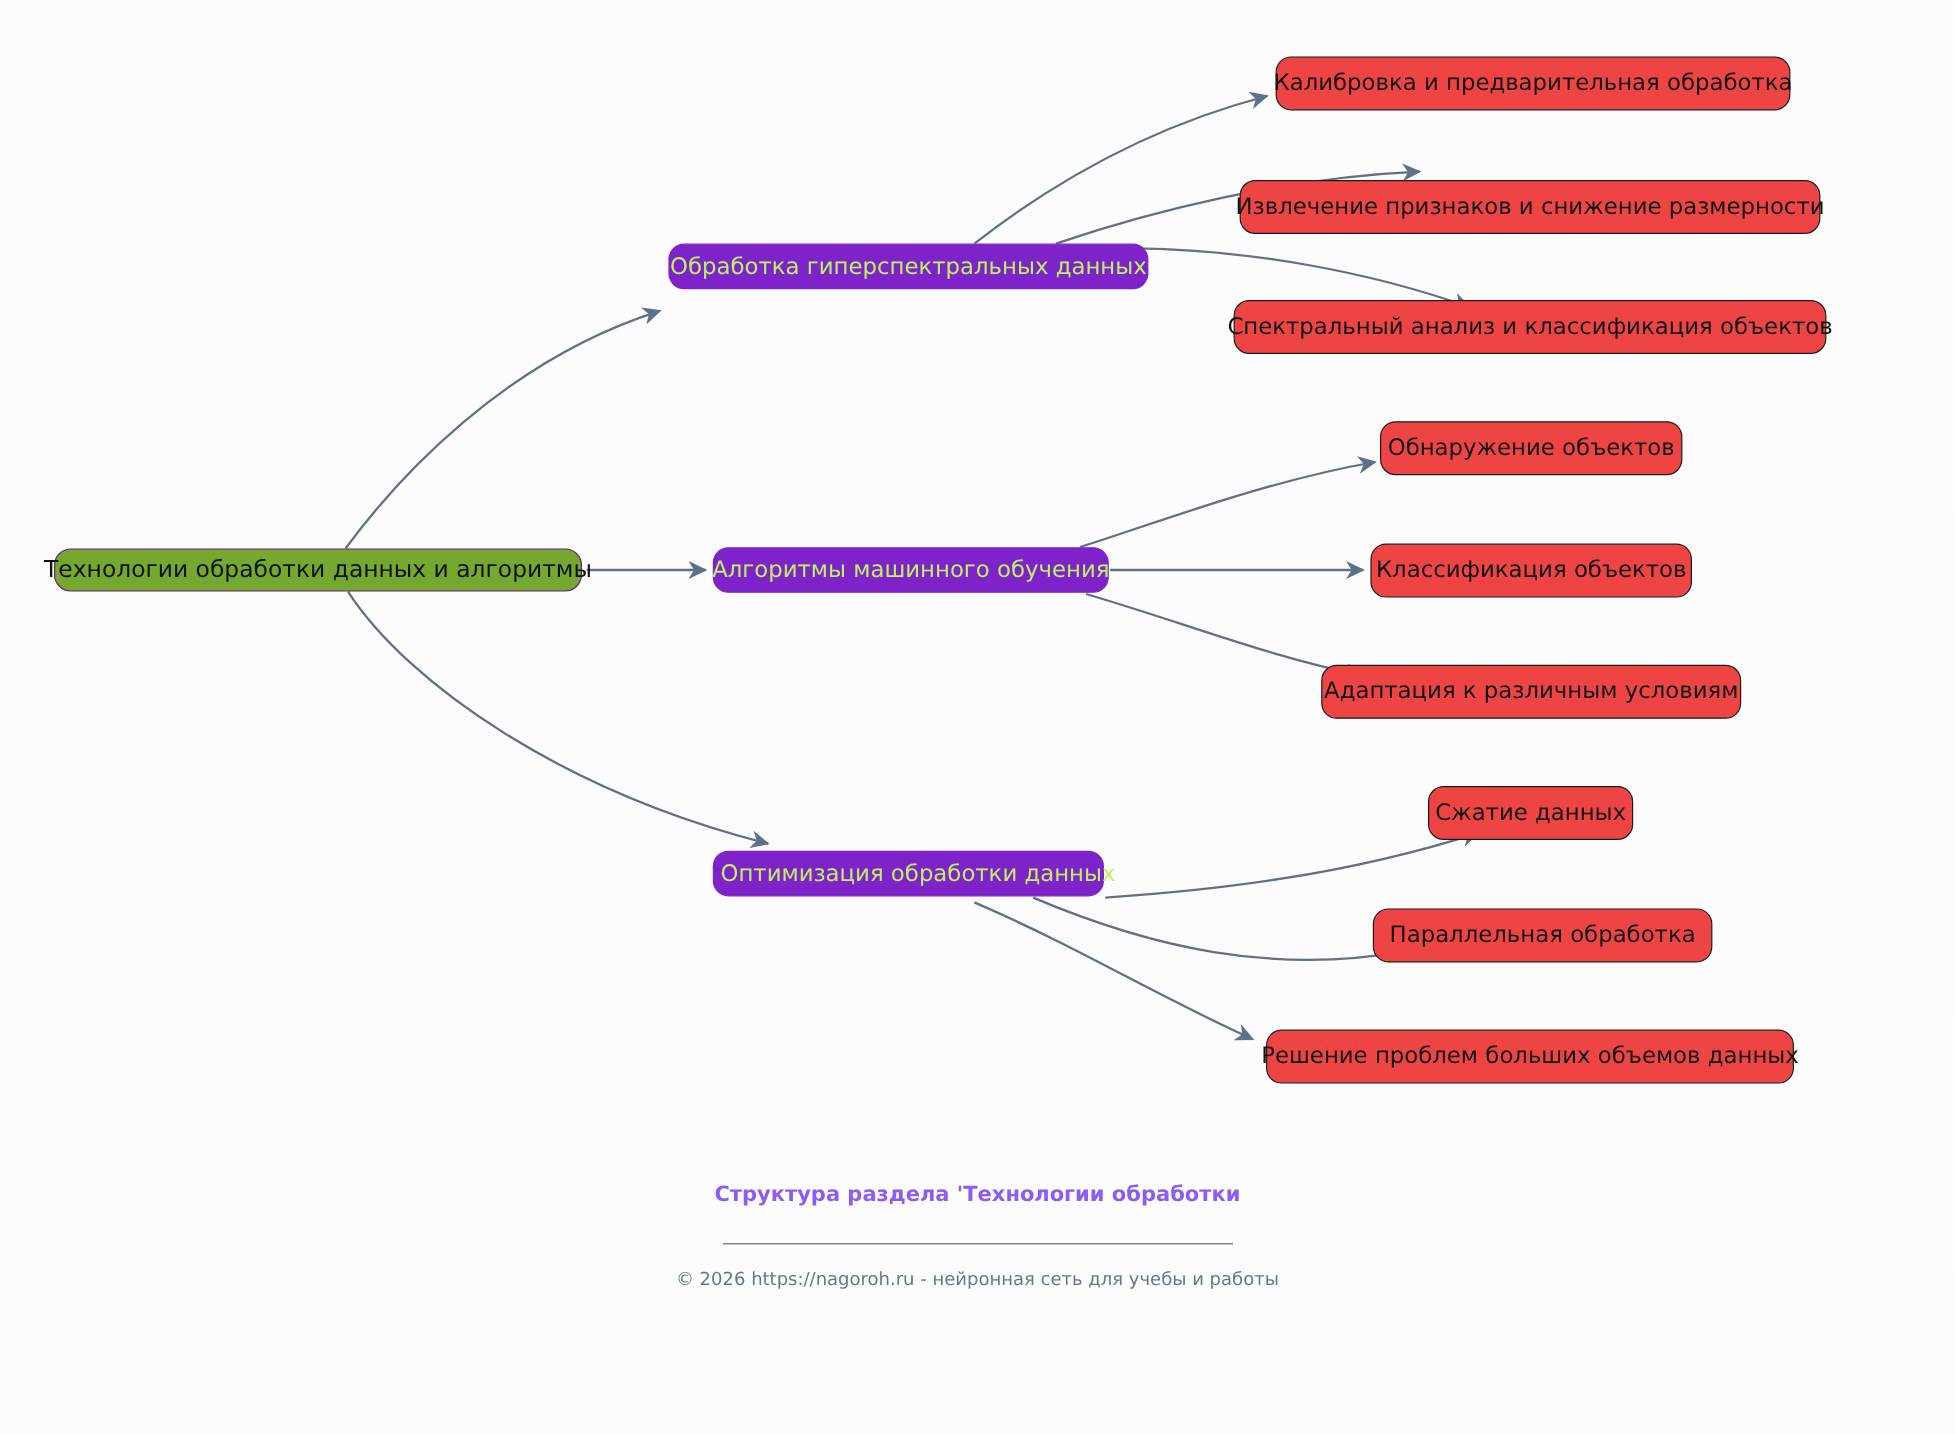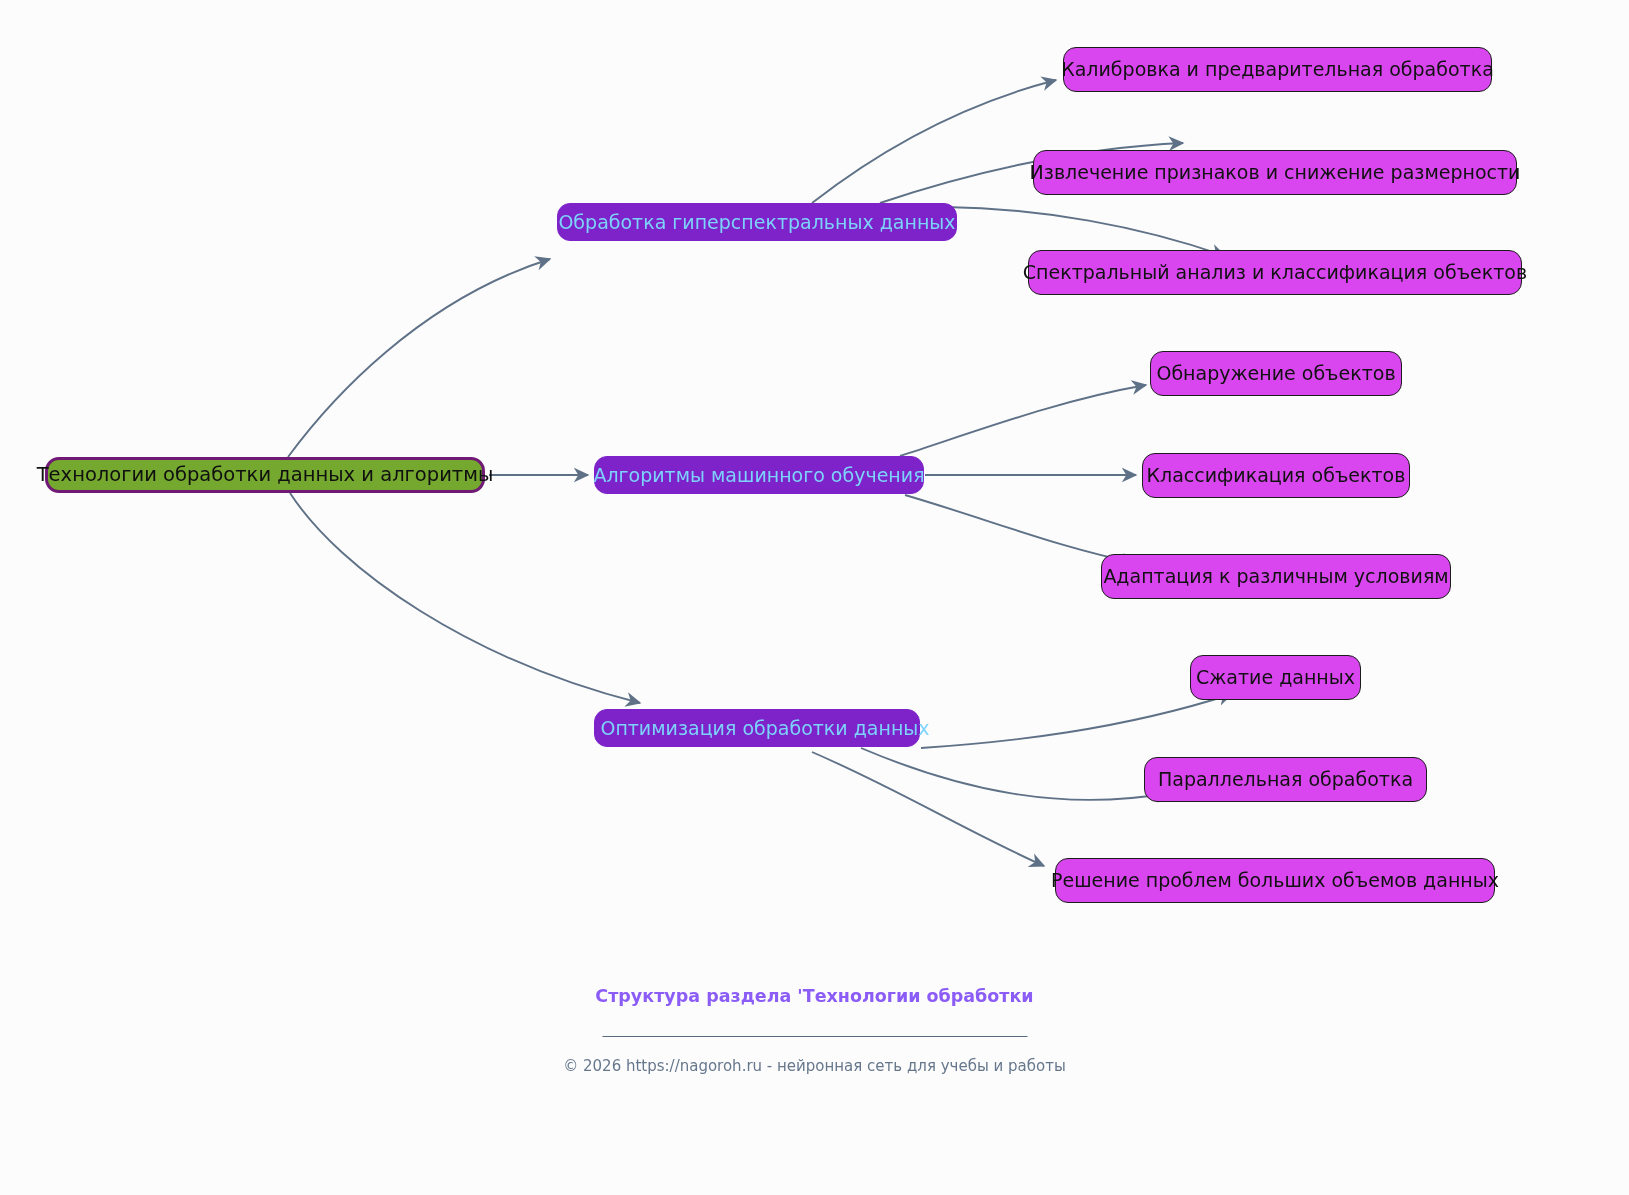--- a/index.html
+++ b/index.html
@@ -33,32 +33,32 @@
     justify-content: center;
     white-space: nowrap;
     line-height: 1;
   }
   .node-root {
     background: #74a82e;
     border-radius: 14px;
     color: #101010;
     font-size: 19.5px;
     padding: 0 16px;
-    border: 3px solid #701a75;
+    border: 1px solid #701a75;
   }
   .node-branch {
     background: #7d23c9;
     border-radius: 13px;
-    color: #7dd3fc;
+    color: #bef264;
     font-size: 19px;
     padding: 0 16px;
     border: 1px solid #7d23c9;
   }
   .node-leaf {
-    background: #d946ef;
+    background: #ef4444;
     border: 1.7px solid #1c1c1c;
     border-radius: 13px;
     color: #111111;
     font-size: 19px;
     padding: 0 16px;
   }
   .caption {
     position: absolute;
     left: 0;
     width: 1629px;

